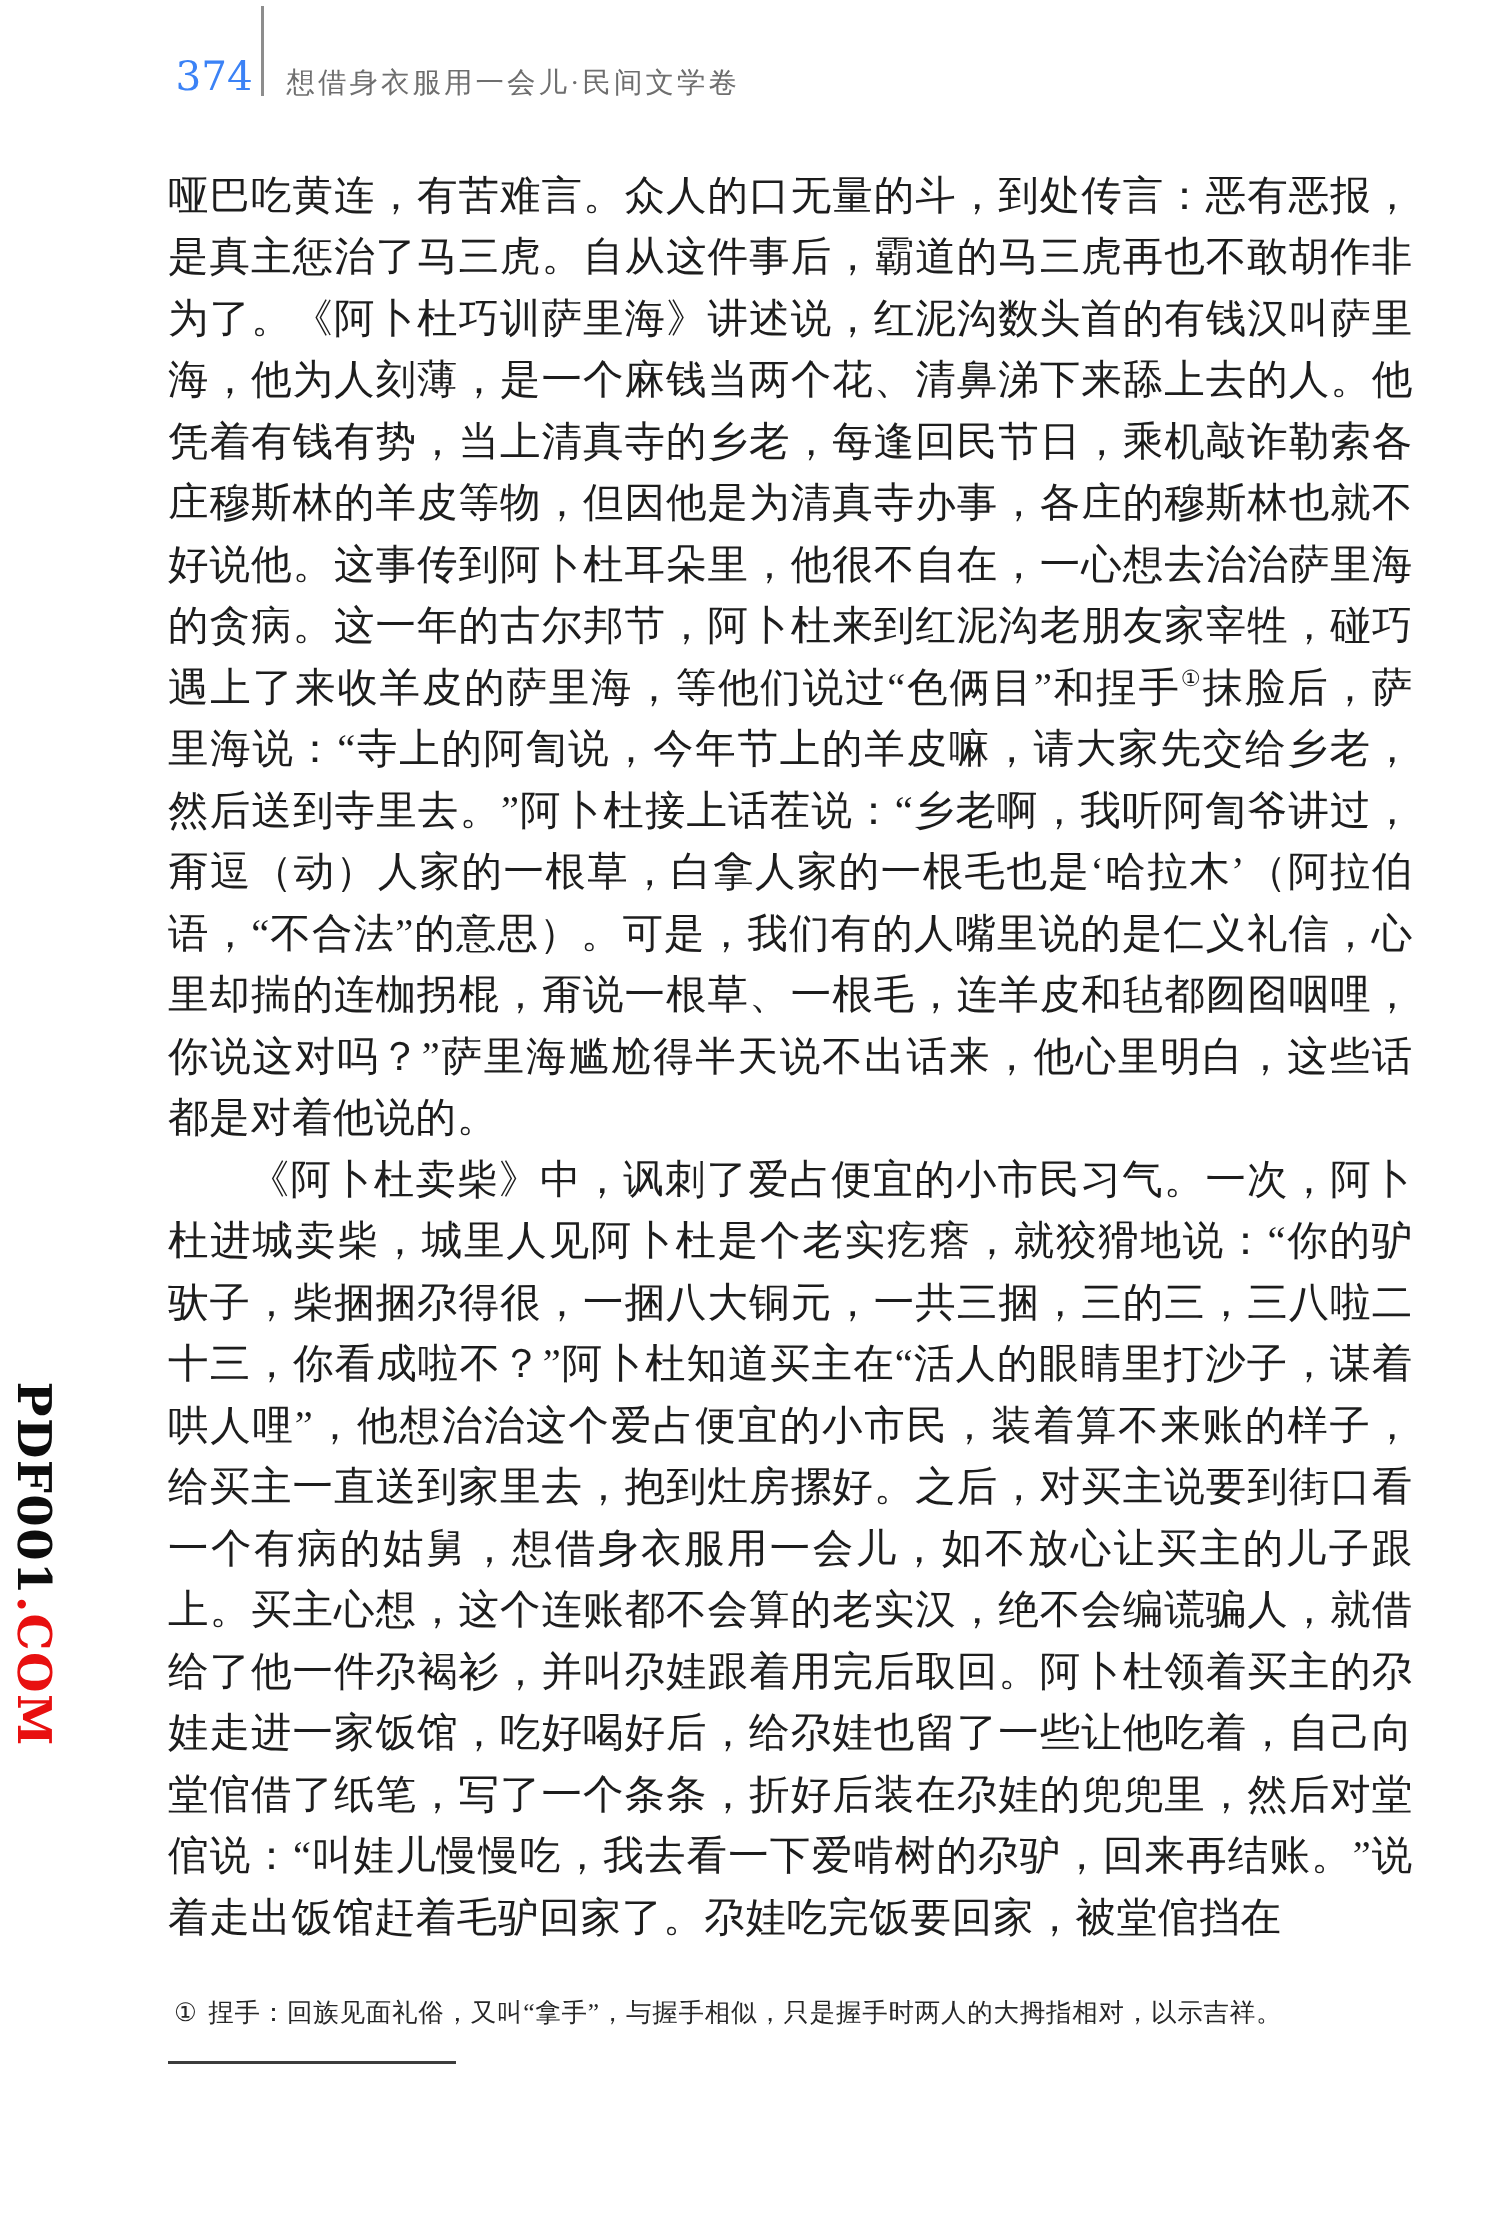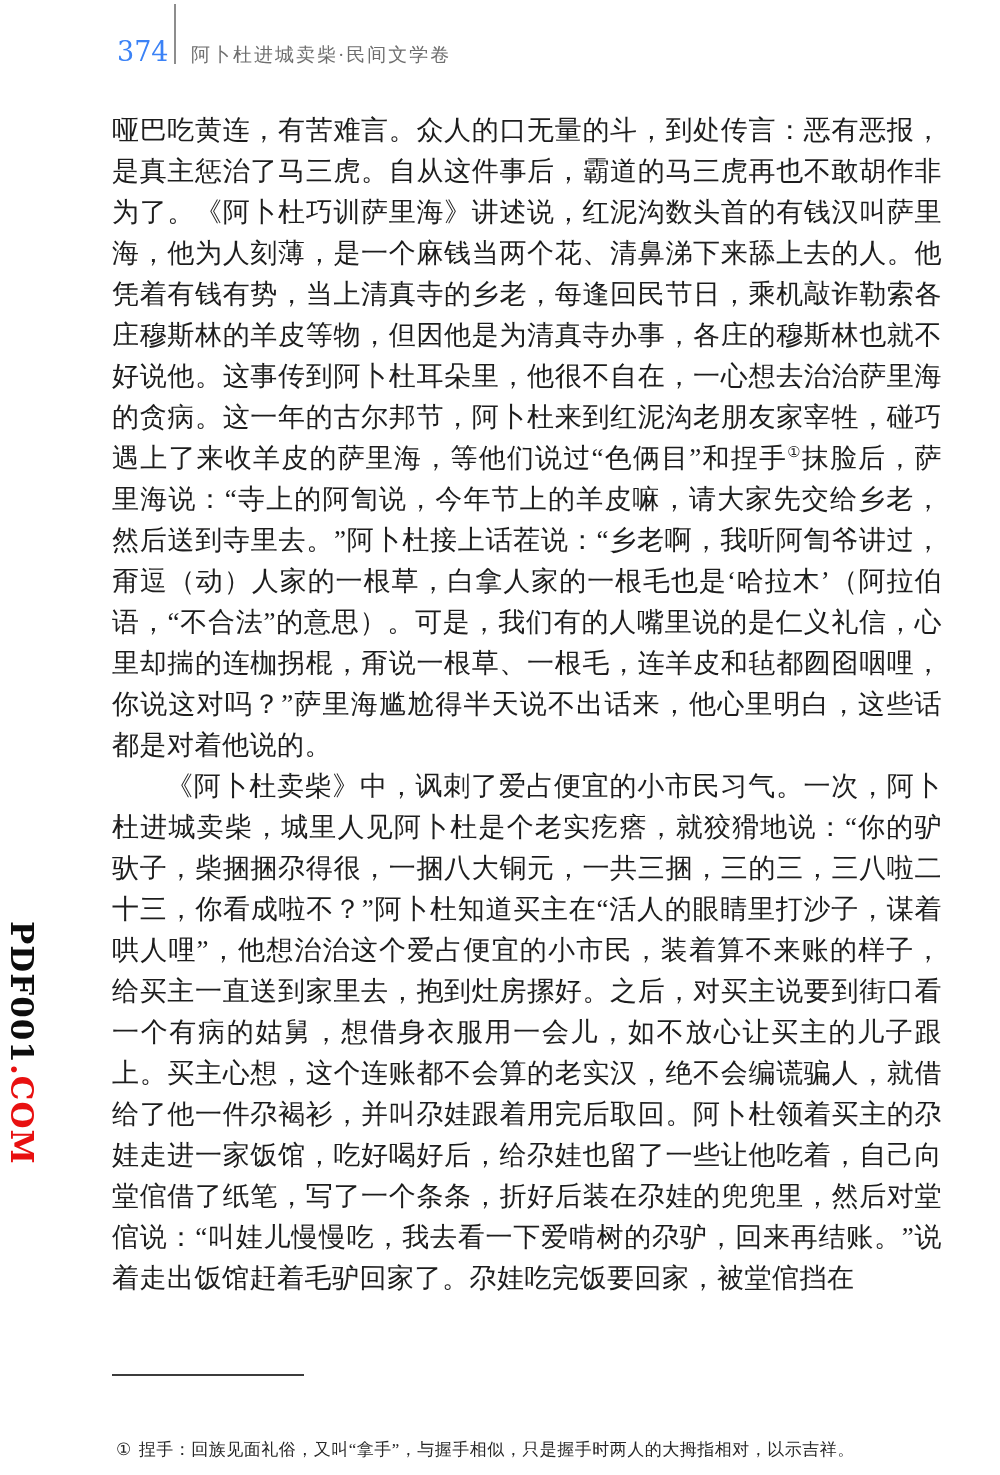--- a/index.html
+++ b/index.html
@@ -79,40 +79,40 @@
     position: absolute;
     left: 112px;
     top: 1374px;
     width: 192px;
     height: 2px;
     background: #3c3c3c;
   }
   .footnote {
     position: absolute;
     left: 116px;
-    top: 1438px;
+    top: 1330px;
     width: 826px;
     font-size: 17px;
     color: #262626;
     letter-spacing: 0.5px;
   }
   .footnote .fn-marker { margin-right: 7px; }
 </style>
 </head>
 <body>
 
 <div class="page">
 
   <div class="watermark">
     <span>PDF001</span><span class="wm-red" style="color: rgb(232, 16, 16);">.COM</span>
   </div>
 
   <div class="header-num">374</div>
   <div class="header-rule"></div>
-  <div class="header-title">阿卜杜进城卖柴·民间文学卷</div>
+  <div class="header-title">想借身衣服用一会儿·民间文学卷</div>
 
   <div class="body-text">
     <p><span>哑巴吃黄连，有苦难言。众人的口无量的斗，到处传言：恶有恶报，是真主惩治了马三虎。自从这件事后，霸道的马三虎再也不敢胡作非为了。《阿卜杜巧训萨里海》讲述说，红泥沟数头首的有钱汉叫萨里海，他为人刻薄，是一个麻钱当两个花、清鼻涕下来舔上去的人。他凭着有钱有势，当上清真寺的乡老，每逢回民节日，乘机敲诈勒索各庄穆斯林的羊皮等物，但因他是为清真寺办事，各庄的穆斯林也就不好说他。这事传到阿卜杜耳朵里，他很不自在，一心想去治治萨里海的贪病。这一年的古尔邦节，阿卜杜来到红泥沟老朋友家宰牲，碰巧遇上了来收羊皮的萨里海，等他们说过“色俩目”和捏手</span><sup class="note-ref">①</sup><span>抹脸后，萨里海说：“寺上的阿訇说，今年节上的羊皮嘛，请大家先交给乡老，然后送到寺里去。”阿卜杜接上话茬说：“乡老啊，我听阿訇爷讲过，甭逗（动）人家的一根草，白拿人家的一根毛也是‘哈拉木’（阿拉伯语，“不合法”的意思）。可是，我们有的人嘴里说的是仁义礼信，心里却揣的连枷拐棍，甭说一根草、一根毛，连羊皮和毡都囫囵咽哩，你说这对吗？”萨里海尴尬得半天说不出话来，他心里明白，这些话都是对着他说的。</span></p>
     <p class="indent">《阿卜杜卖柴》中，讽刺了爱占便宜的小市民习气。一次，阿卜杜进城卖柴，城里人见阿卜杜是个老实疙瘩，就狡猾地说：“你的驴驮子，柴捆捆尕得很，一捆八大铜元，一共三捆，三的三，三八啦二十三，你看成啦不？”阿卜杜知道买主在“活人的眼睛里打沙子，谋着哄人哩”，他想治治这个爱占便宜的小市民，装着算不来账的样子，给买主一直送到家里去，抱到灶房摞好。之后，对买主说要到街口看一个有病的姑舅，想借身衣服用一会儿，如不放心让买主的儿子跟上。买主心想，这个连账都不会算的老实汉，绝不会编谎骗人，就借给了他一件尕褐衫，并叫尕娃跟着用完后取回。阿卜杜领着买主的尕娃走进一家饭馆，吃好喝好后，给尕娃也留了一些让他吃着，自己向堂倌借了纸笔，写了一个条条，折好后装在尕娃的兜兜里，然后对堂倌说：“叫娃儿慢慢吃，我去看一下爱啃树的尕驴，回来再结账。”说着走出饭馆赶着毛驴回家了。尕娃吃完饭要回家，被堂倌挡在</p>
   </div>
 
   <div class="foot-rule"></div>
   <div class="footnote">
     <span class="fn-marker">①</span><span>捏手：回族见面礼俗，又叫“拿手”，与握手相似，只是握手时两人的大拇指相对，以示吉祥。</span>
   </div>

